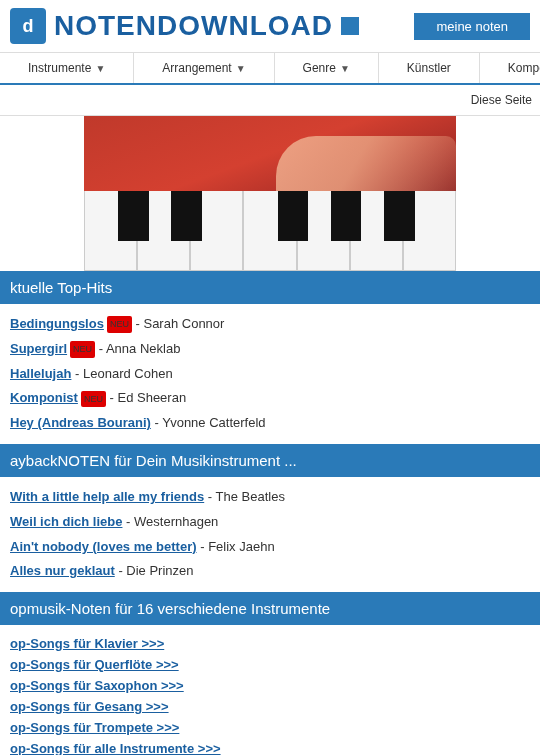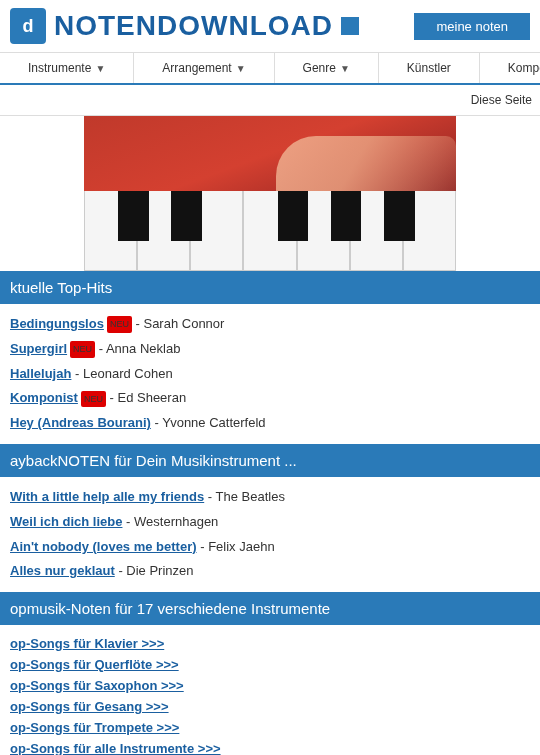--- a/index.html
+++ b/index.html
@@ -295,21 +295,21 @@
     <a>Ain't nobody (loves me better)</a>
     <span> - Felix Jaehn</span>
   </div>
   <div class="list-item">
     <a>Alles nur geklaut</a>
     <span> - Die Prinzen</span>
   </div>
 </div>
 
 <div class="section-header">
-  <span>opmusik-Noten für 17 verschiedene Instrumente</span>
+  <span>opmusik-Noten für 16 verschiedene Instrumente</span>
 </div>
 <div class="instrument-links">
   <a class="instrument-link">op-Songs für Klavier &gt;&gt;&gt;</a>
   <a class="instrument-link">op-Songs für Querflöte &gt;&gt;&gt;</a>
   <a class="instrument-link">op-Songs für Saxophon &gt;&gt;&gt;</a>
   <a class="instrument-link">op-Songs für Gesang &gt;&gt;&gt;</a>
   <a class="instrument-link">op-Songs für Trompete &gt;&gt;&gt;</a>
   <a class="instrument-link">op-Songs für alle Instrumente &gt;&gt;&gt;</a>
 </div>
 

